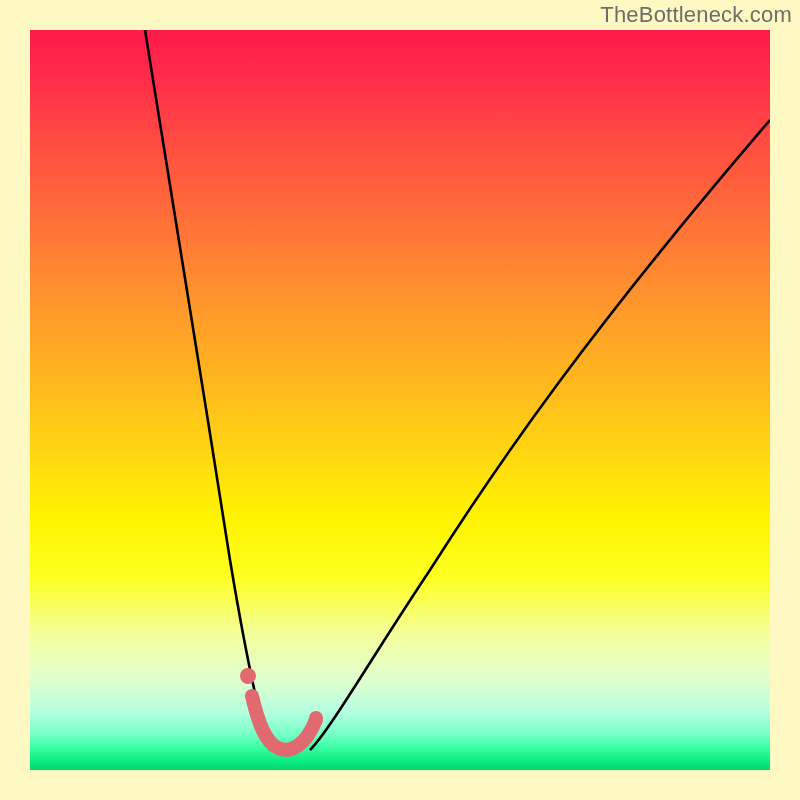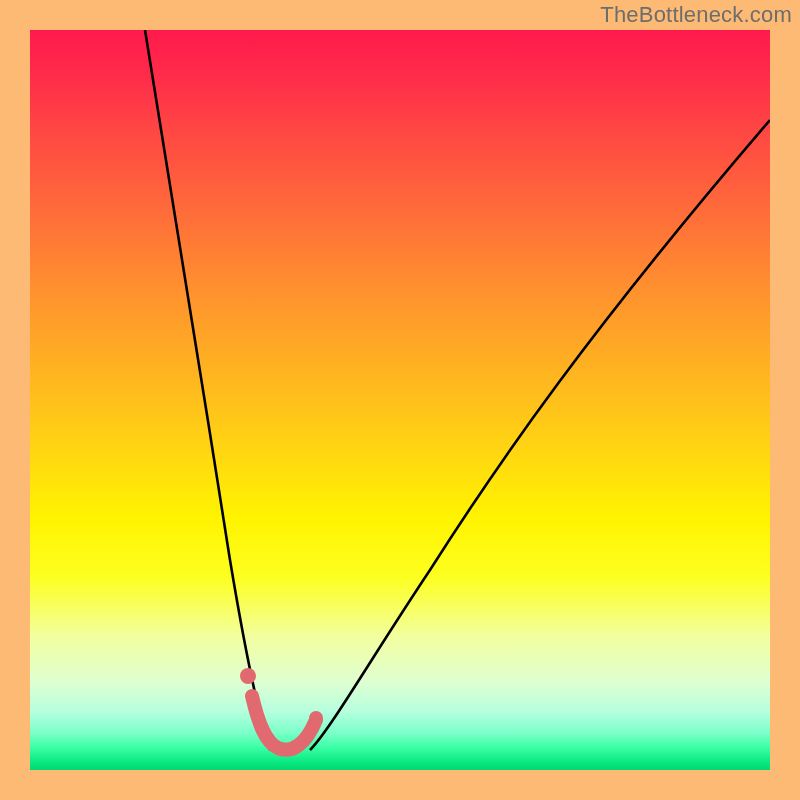--- a/index.html
+++ b/index.html
@@ -8,21 +8,21 @@
     width: 800px;
     height: 800px;
     background: #000000;
     overflow: hidden;
     font-family: Arial, Helvetica, sans-serif;
   }
   .stage {
     position: relative;
     width: 800px;
     height: 800px;
-    background: #fdba74;
+    background: #fef9c3;
   }
   .plot-area {
     position: absolute;
     left: 30px;
     top: 30px;
     width: 740px;
     height: 740px;
     overflow: hidden;
   }
   .bg-gradient {

